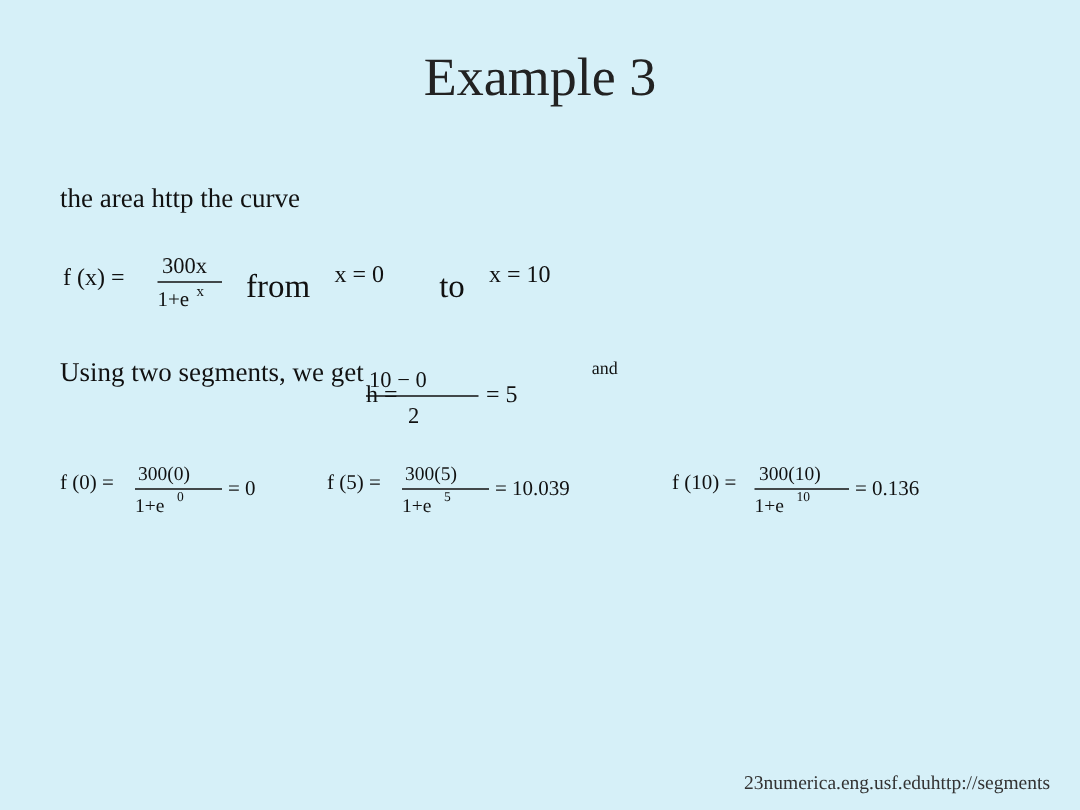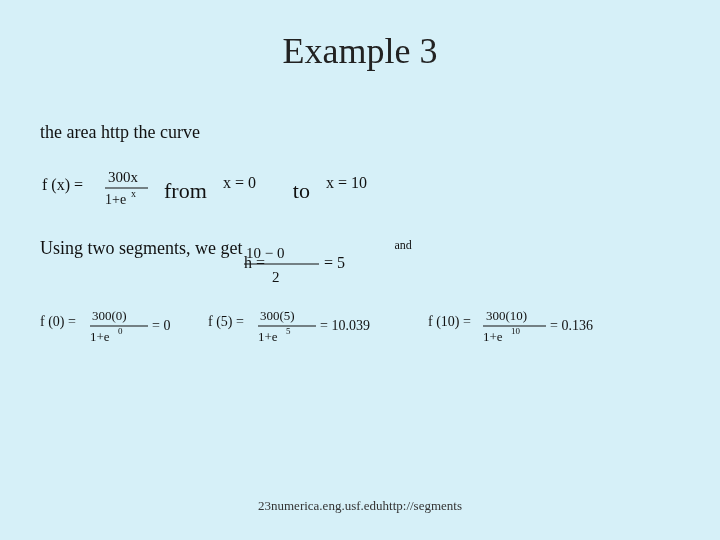--- a/index.html
+++ b/index.html
@@ -55,31 +55,31 @@
       color: #111;
     }
     .and-text {
       font-size: 12px;
       color: #111;
       margin-left: 8px;
     }
     .bottom-formulas {
       display: flex;
       align-items: center;
-      gap: 10px;
+      gap: 20px;
       margin-top: 10px;
       flex-wrap: wrap;
     }
     .footer {
       position: absolute;
-      bottom: 26px;
+      bottom: 10px;
       left: 0;
       right: 0;
       display: flex;
-      justify-content: center;
+      justify-content: flex-end;
       padding: 0 20px;
       font-size: 13px;
       color: #333;
     }
     
     svg text {
       font-family: 'Times New Roman', Times, serif;
     }
   </style>
 </head>

